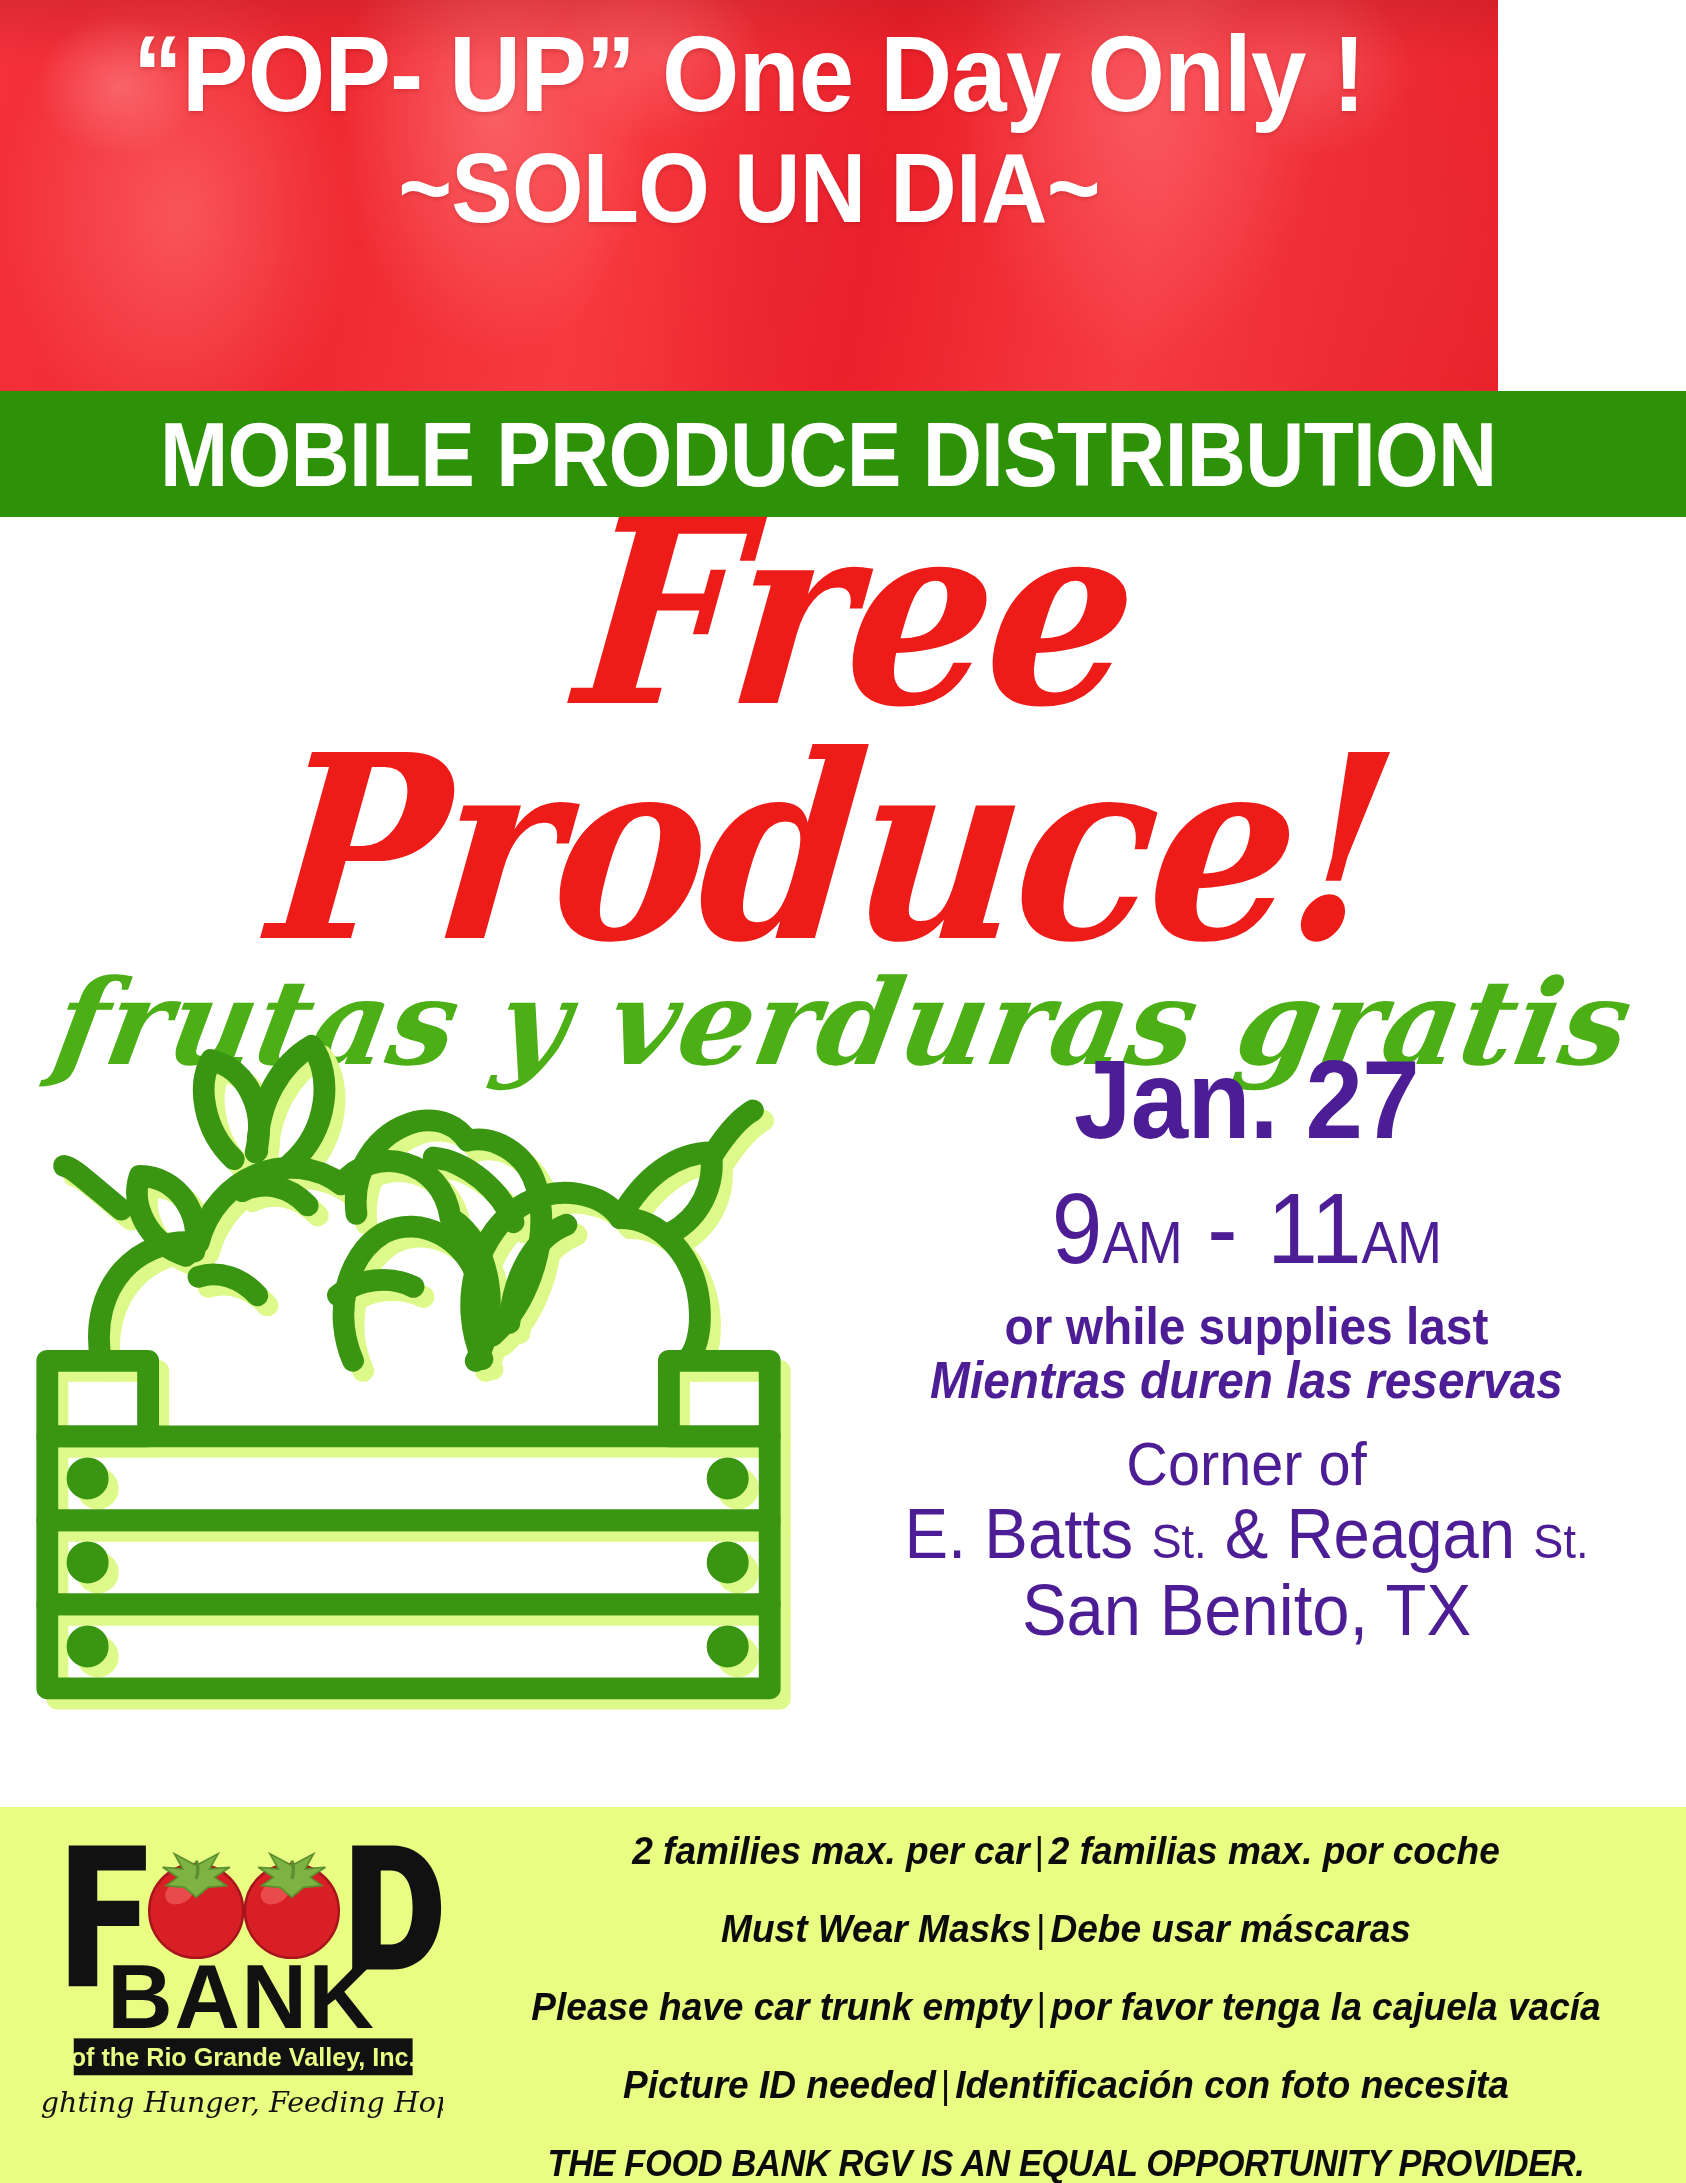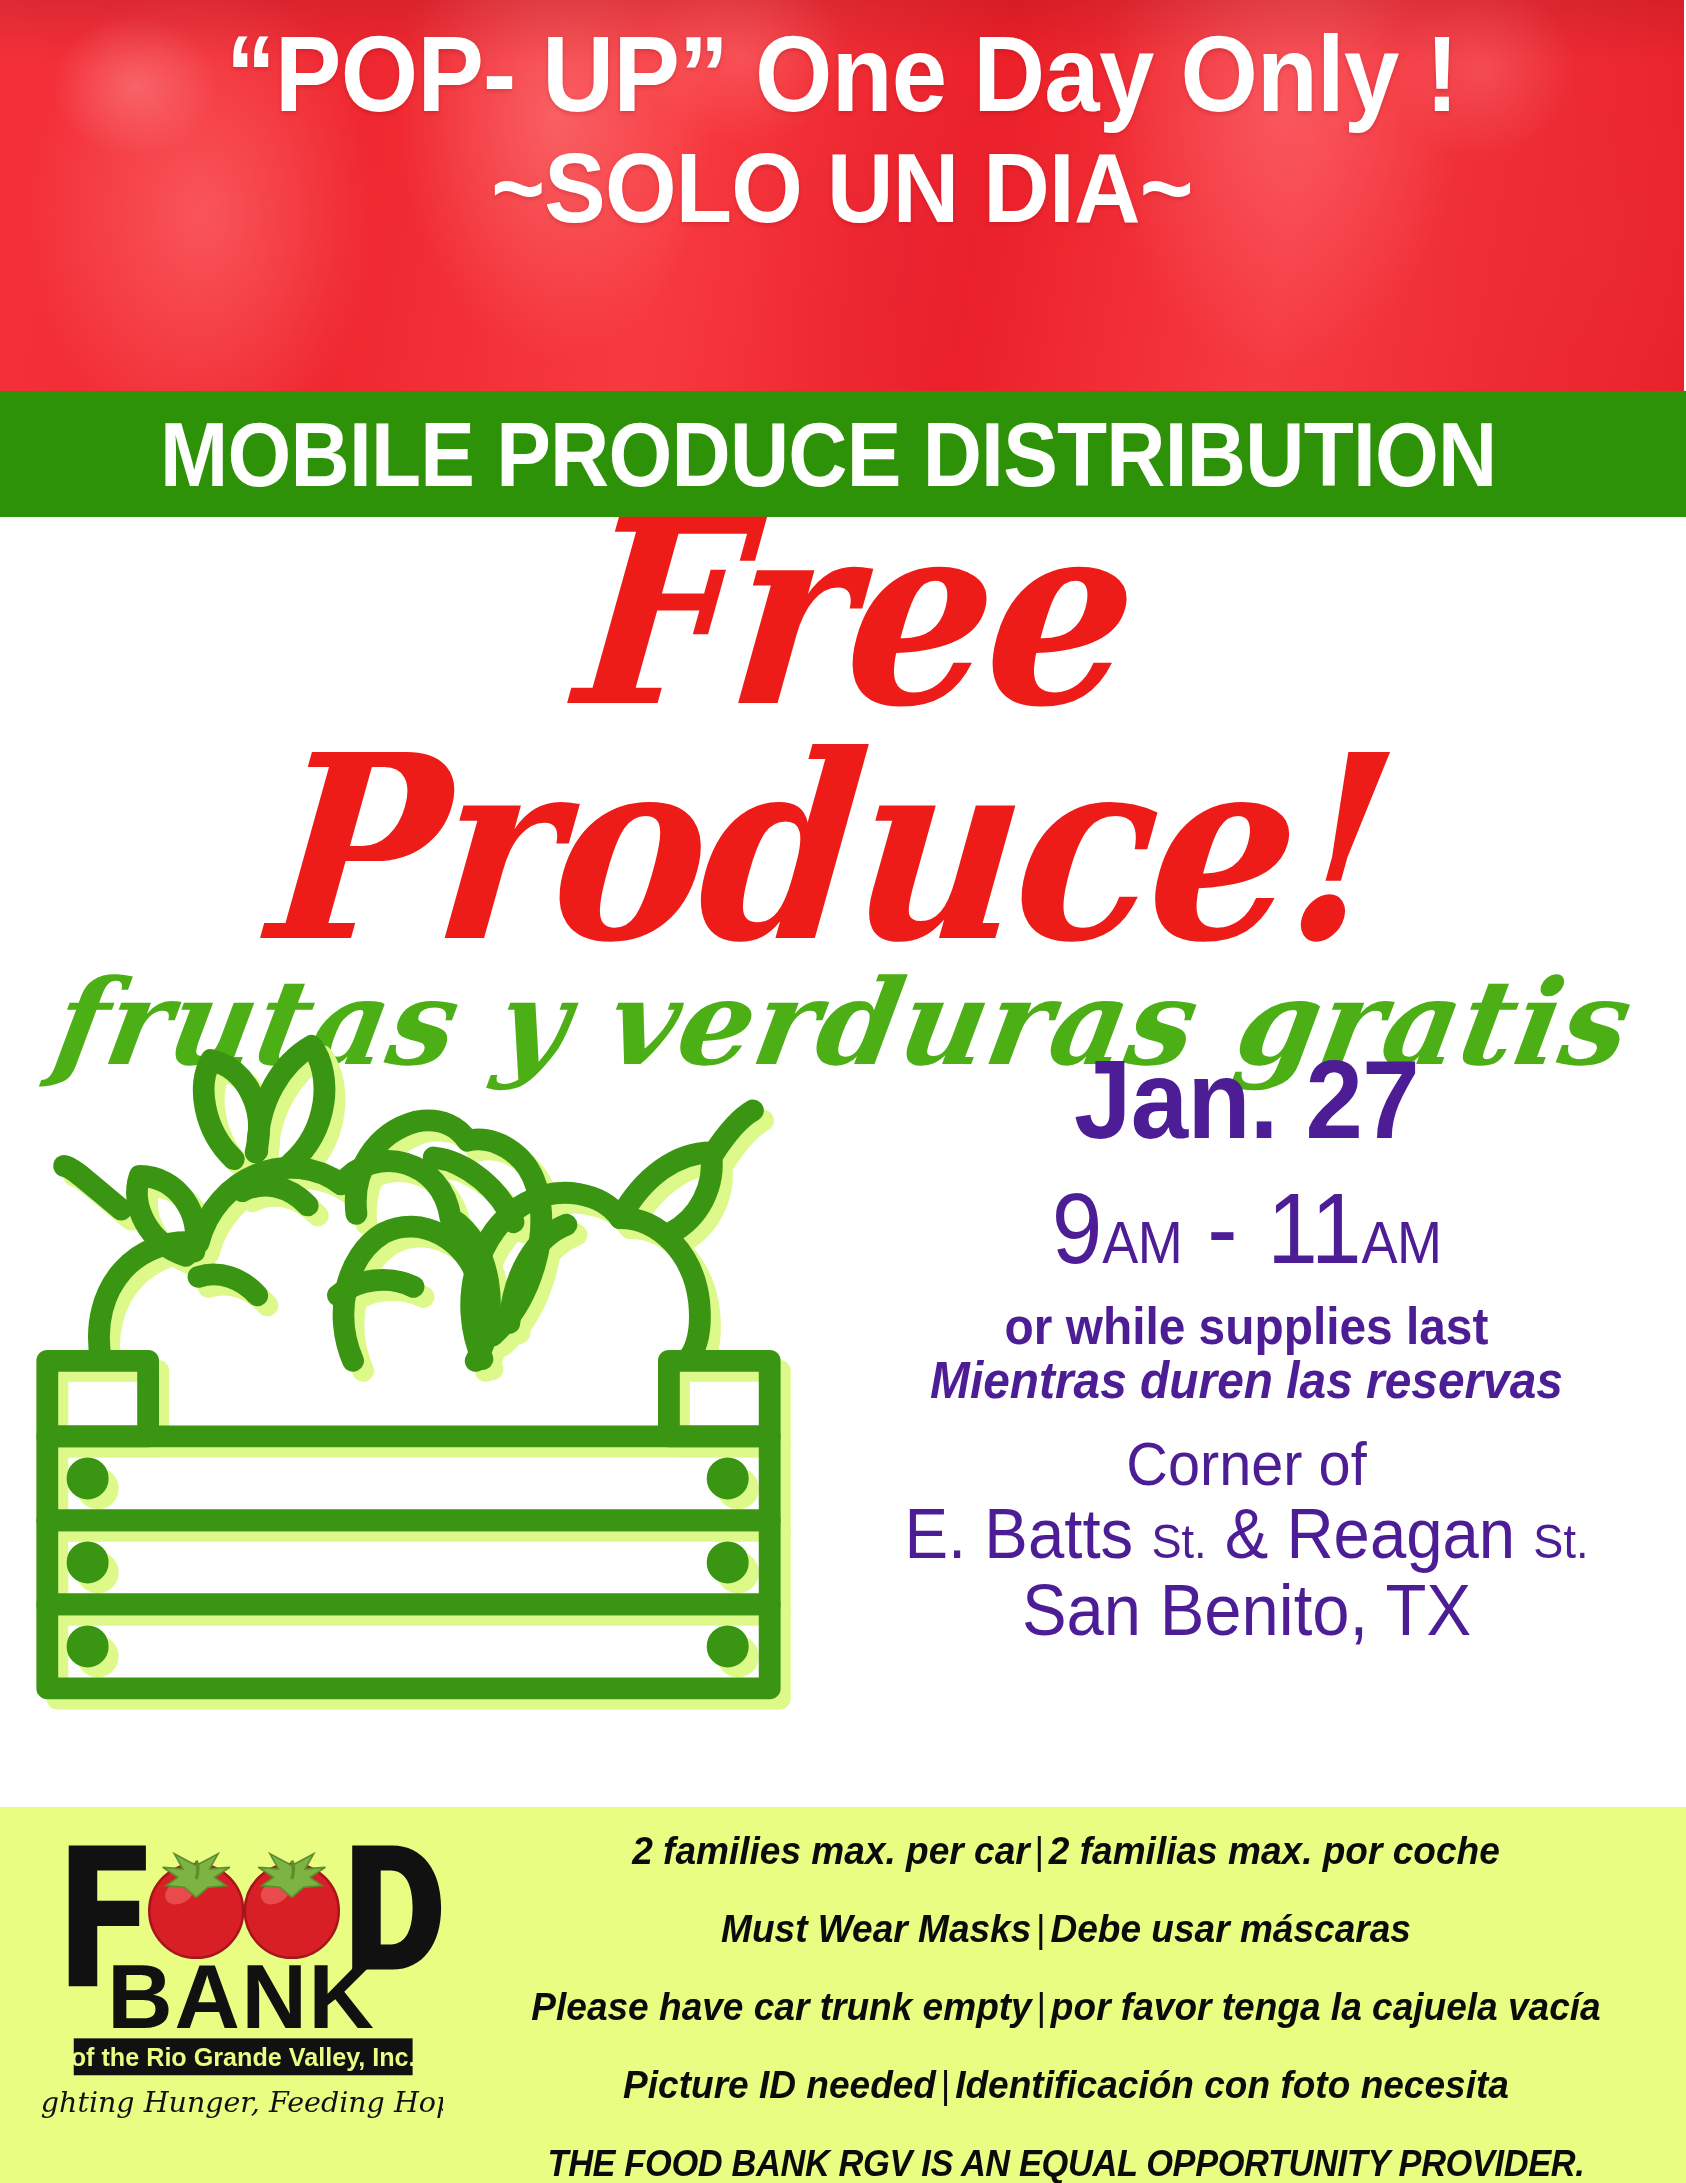--- a/index.html
+++ b/index.html
@@ -15,21 +15,21 @@
     width: 1687px;
     height: 2183px;
     background: #ffffff;
     overflow: hidden;
   }
 
   
   .hero {
     position: absolute;
     left: 0; top: 0;
-    width: 1684px;
+    width: 1498px;
     height: 391px;
     overflow: hidden;
     background: #f02a32;
   }
   .hero-photo {
     position: absolute;
     inset: 0;
     background:
       radial-gradient(ellipse 252px 353px at 12% 55%, rgba(255,120,120,0.55), rgba(255,90,95,0) 70%),
       radial-gradient(ellipse 218px 336px at 33% 30%, rgba(255,150,150,0.45), rgba(255,90,95,0) 72%),

